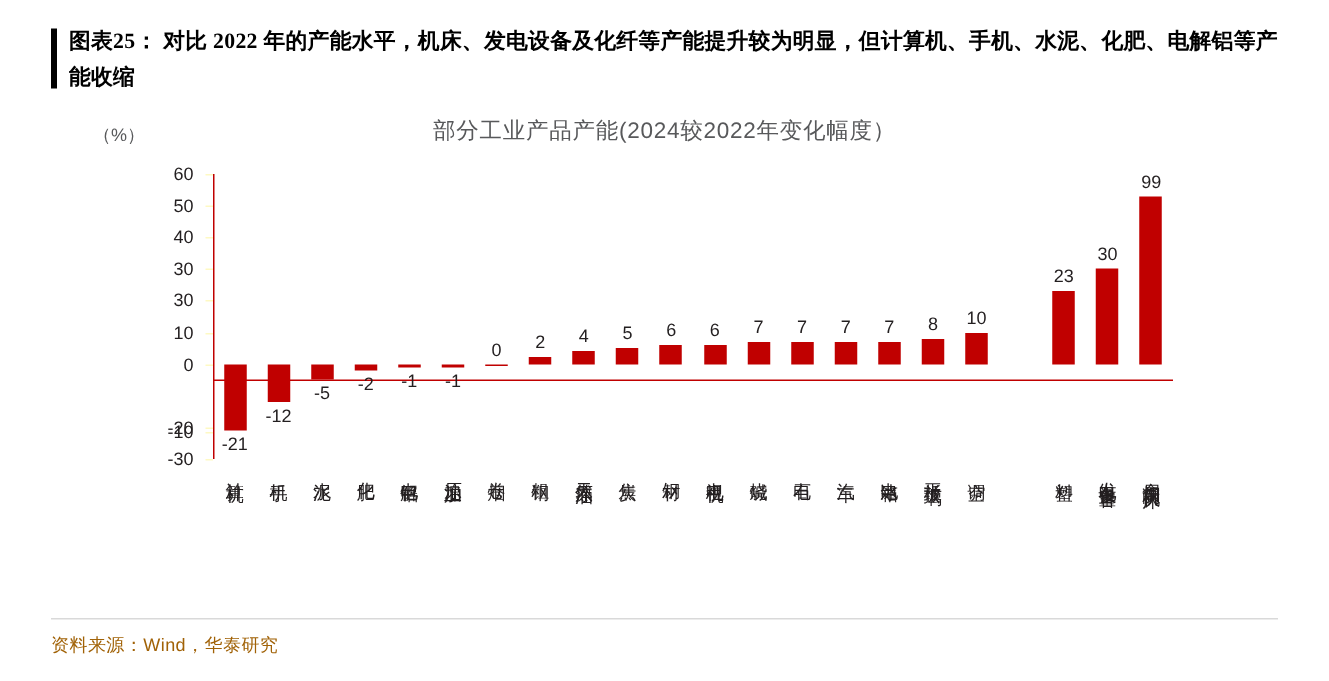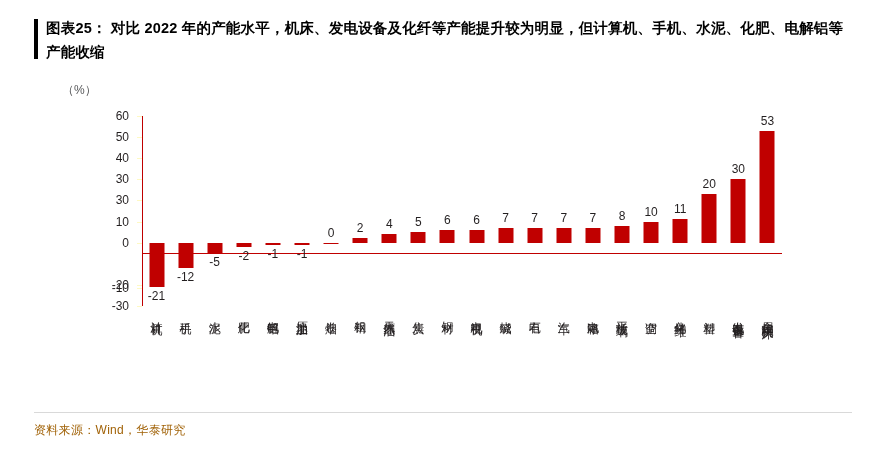--- a/index.html
+++ b/index.html
@@ -31,21 +31,21 @@
   .title-bar {
     position: absolute;
     left: 0;
     top: 3px;
     width: 4px;
     height: 40px;
     background: #000000;
   }
   .title-text {
     margin-left: 12px;
-    font-family: Liberation Sans, sans-serif;
+    font-family: Liberation Serif, serif;
     font-weight: bold;
     font-size: 14.5px;
     line-height: 24px;
     color: #000000;
     letter-spacing: 0.2px;
   }
 
   
   .chart-area {
     position: absolute;
@@ -177,20 +177,21 @@
 
 <div class="page">
 
   <div class="title-wrap">
     <div class="title-bar"></div>
     <div class="title-text">图表25： 对比 2022 年的产能水平，机床、发电设备及化纤等产能提升较为明显，但计算机、手机、水泥、化肥、电解铝等产能收缩</div>
   </div>
 
   <div class="chart-area">
     <div class="unit-label">（%）</div>
+    <div class="chart-title">部分工业产品产能(2024较2022年变化幅度）</div>
 
     <div class="plot">
       <div class="axis-line y-axis"></div>
       <div class="axis-line x-axis"></div>
       <div class="ticks" id="ticks">
           <div class="tick" style="top: 0px;">
             <span class="tick-label">60</span>
           </div>
           <div class="tick" style="top: 21.1111px;">
             <span class="tick-label">50</span>
@@ -304,38 +305,33 @@
           <div class="bar-slot" style="left: 465.455px; width: 29.0909px;">
             <div class="bar" style="top: 109.778px; height: 16.8889px; background: rgb(192, 0, 0);"></div>
             <div class="bar-value" style="top: 92.7778px;">8</div>
             <div class="cat-label">平板玻璃</div>
           </div>
           <div class="bar-slot" style="left: 494.545px; width: 29.0909px;">
             <div class="bar" style="top: 105.556px; height: 21.1111px; background: rgb(192, 0, 0);"></div>
             <div class="bar-value" style="top: 88.5556px;">10</div>
             <div class="cat-label">空调</div>
           </div>
-          <div class="bar-slot" style="left: 523.636px; width: 29.0909px;">
-            <div class="bar" style="top: 103.444px; height: 23.2222px; background: rgb(192, 0, 0);"></div>
-            <div class="bar-value" style="top: 86.4444px;">11</div>
-            <div class="cat-label">化学纤维</div>
-          </div>
           <div class="bar-slot" style="left: 552.727px; width: 29.0909px;">
             <div class="bar" style="top: 78.1111px; height: 48.5556px; background: rgb(192, 0, 0);"></div>
-            <div class="bar-value" style="top: 61.1111px;">20</div>
+            <div class="bar-value" style="top: 61.1111px;">23</div>
             <div class="cat-label">塑料</div>
           </div>
           <div class="bar-slot" style="left: 581.818px; width: 29.0909px;">
             <div class="bar" style="top: 63.3333px; height: 63.3333px; background: rgb(192, 0, 0);"></div>
             <div class="bar-value" style="top: 46.3333px;">30</div>
             <div class="cat-label">发电设备容量</div>
           </div>
           <div class="bar-slot" style="left: 610.909px; width: 29.0909px;">
             <div class="bar" style="top: 14.7778px; height: 111.889px; background: rgb(192, 0, 0);"></div>
-            <div class="bar-value" style="top: -2.22222px;">53</div>
+            <div class="bar-value" style="top: -2.22222px;">99</div>
             <div class="cat-label">金属切削机床</div>
           </div>
         </div>
     </div>
   </div>
 
   <div class="footer-rule"></div>
   <div class="footer-text">资料来源：Wind，华泰研究</div>
 
 </div>

